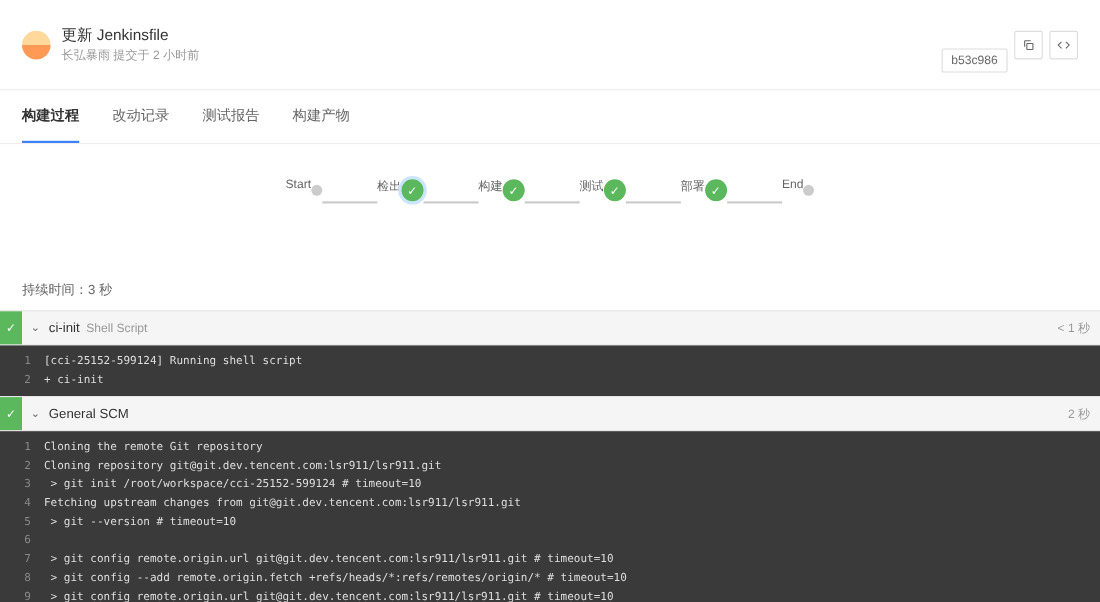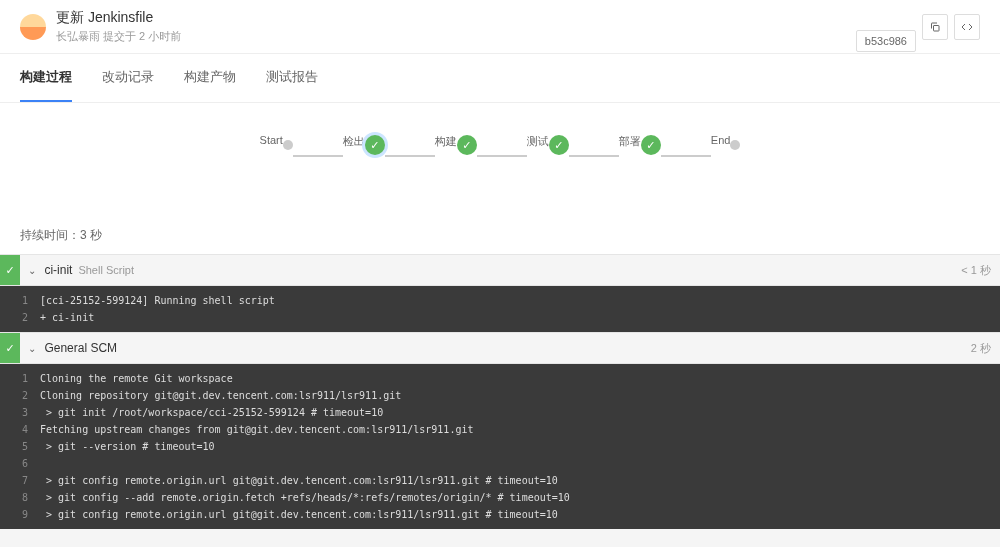--- a/index.html
+++ b/index.html
@@ -1,19 +1,19 @@
 <!DOCTYPE html>
 <html><head>
 <meta charset="utf-8">
 <style>
   * { margin: 0; padding: 0; box-sizing: border-box; }
   body { font-family: -apple-system, "Helvetica Neue", Arial, sans-serif; background: #f5f5f5; font-size: 12px; color: #333; }
   .container { background: #fff; margin: 0 auto; width: 1000px; }
   
-  .header { padding: 1px 20px; display: flex; align-items: center; justify-content: space-between; border-bottom: 1px solid #eee; }
+  .header { padding: 15px 20px; display: flex; align-items: center; justify-content: space-between; border-bottom: 1px solid #eee; }
   .header-left { display: flex; align-items: center; gap: 10px; }
   .avatar { width: 26px; height: 26px; border-radius: 50%; background: linear-gradient(#ffd89b 50%, #ff9a56 50%); }
   .header-title { font-size: 14px; font-weight: 500; color: #333; }
   .header-sub { font-size: 11px; color: #999; margin-top: 2px; }
   .header-right { display: flex; align-items: center; gap: 6px; }
   .commit-badge { border: 1px solid #ddd; padding: 4px 8px; font-size: 11px; color: #666; border-radius: 2px; margin-top: 29px; }
   .icon-btn { border: 1px solid #ddd; width: 26px; height: 26px; display: flex; align-items: center; justify-content: center; border-radius: 2px; cursor: pointer; color: #666; }
   
   .tabs { display: flex; gap: 30px; padding: 0 20px; border-bottom: 1px solid #eee; }
   .tab { padding: 14px 0; font-size: 13px; color: #666; cursor: pointer; border-bottom: 2px solid transparent; }
@@ -68,22 +68,22 @@
             <polyline points="16 18 22 12 16 6"></polyline>
             <polyline points="8 6 2 12 8 18"></polyline>
           </svg>
       </div>
     </div>
   </div>
 
   <div class="tabs" id="tabs">
       <div class="tab active">构建过程</div>
       <div class="tab">改动记录</div>
+      <div class="tab">测试报告</div>
       <div class="tab">构建产物</div>
-      <div class="tab">测试报告</div>
     </div>
 
   <div class="pipeline">
     <div class="pipeline-track" id="pipeline-track">
         <div class="stage">
           <div class="stage-label">Start</div>
           <div class="stage-dot"></div>
         </div>
         <div class="stage-line"></div>
         <div class="stage">
@@ -137,21 +137,21 @@
       <div class="step">
         <div class="step-header">
           <div class="step-status">✓</div>
           <div class="step-toggle">⌄</div>
           <div class="step-name">General SCM</div>
           <div class="step-time">2 秒</div>
         </div>
         <div class="console">
           <div class="console-line">
             <div class="line-no">1</div>
-            <div class="line-text">Cloning the remote Git workspace</div>
+            <div class="line-text">Cloning the remote Git repository</div>
           </div>
           <div class="console-line">
             <div class="line-no">2</div>
             <div class="line-text">Cloning repository git@git.dev.tencent.com:lsr911/lsr911.git</div>
           </div>
           <div class="console-line">
             <div class="line-no">3</div>
             <div class="line-text"> &gt; git init /root/workspace/cci-25152-599124 # timeout=10</div>
           </div>
           <div class="console-line">

